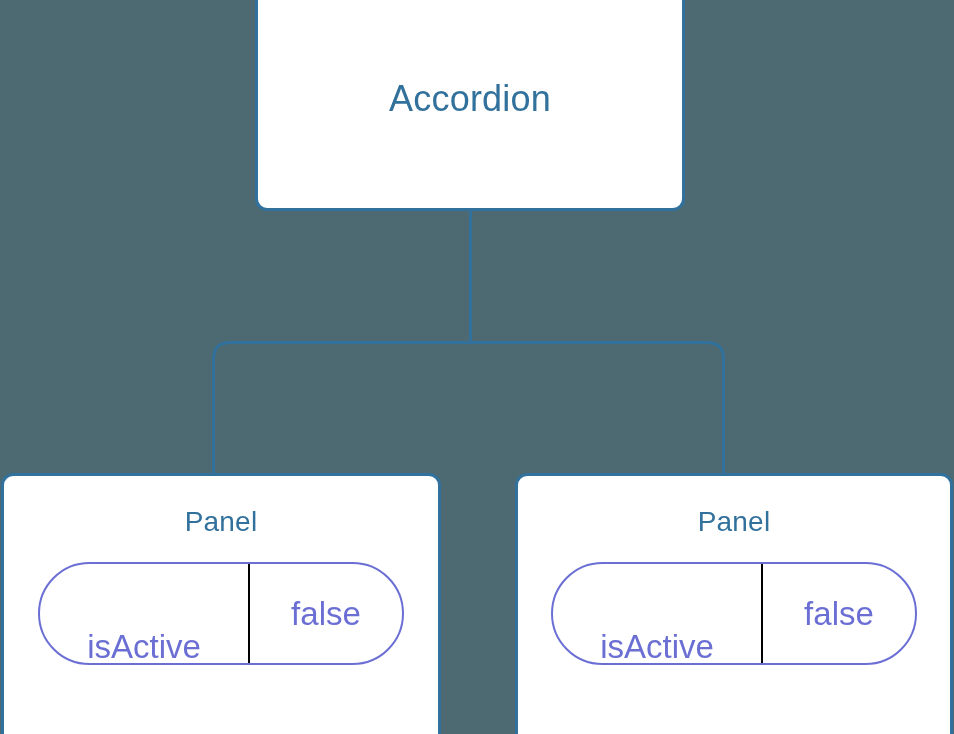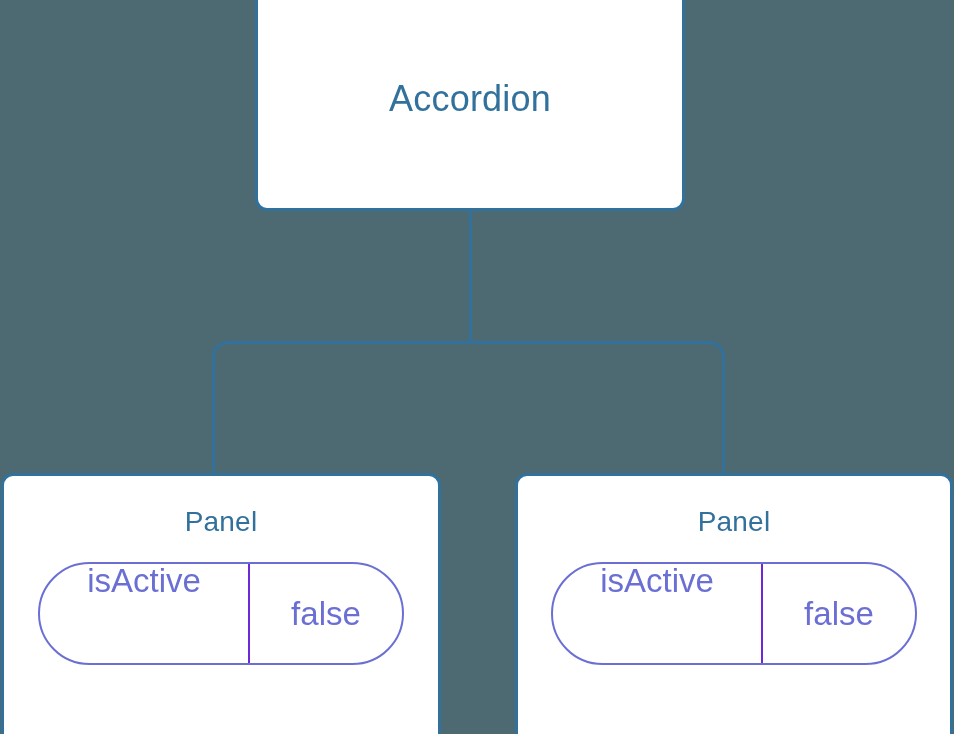--- a/index.html
+++ b/index.html
@@ -83,23 +83,23 @@
     height: 103px;
     width: 366px;
     border: 2px solid #6b6fd4;
     border-radius: 52px;
     background: #ffffff;
     overflow: hidden;
   }
   .prop-key {
     flex: 0 0 58%;
     display: flex;
-    align-items: flex-start;
+    align-items: flex-end;
     justify-content: center;
-    border-right: 2px solid #6d28d9;
+    border-right: 2px solid #000000;
     box-sizing: border-box;
   }
   .prop-val {
     flex: 1 1 auto;
     display: flex;
     align-items: center;
     justify-content: center;
     box-sizing: border-box;
   }
   .prop-key span, .prop-val span {

